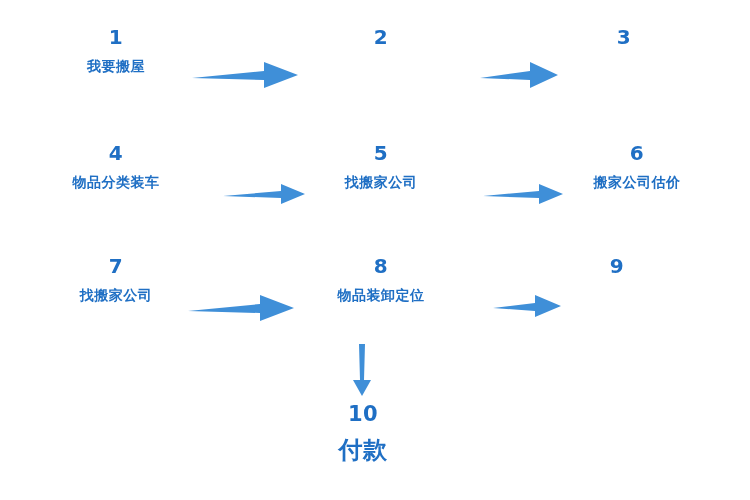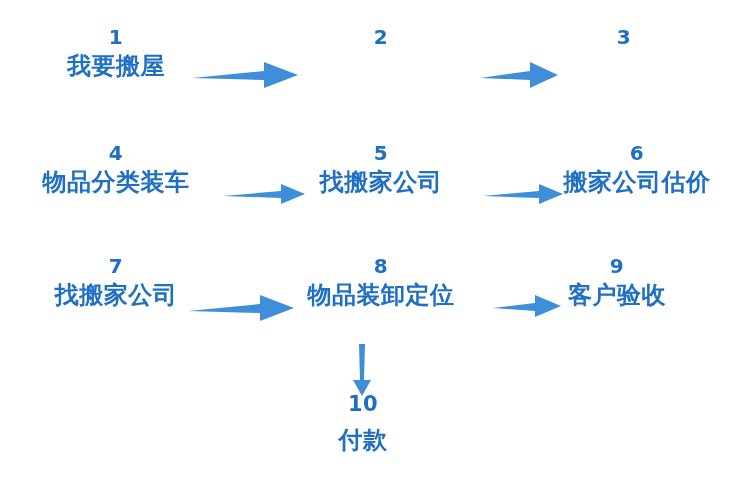--- a/index.html
+++ b/index.html
@@ -30,21 +30,21 @@
     transform: translateX(-50%);
   }
   .step-number {
     font-size: 20px;
     font-weight: bold;
     line-height: 26px;
     letter-spacing: 0.5px;
     color: #1f6fc4;
   }
   .step-label {
-    font-size: 24px;
+    font-size: 14px;
     font-weight: bold;
     line-height: 32px;
     letter-spacing: 0.5px;
     color: #1f6fc4;
   }
 
   
   .step.final .step-number {
     font-size: 21px;
     line-height: 28px;
@@ -135,27 +135,26 @@
   </div>
 
   <div class="arrow" style="left:491px; top:291px;">
     <svg width="72" height="30" viewBox="0 0 72 30" aria-hidden="true">
       <path d="M2,17 L44,12 L44,4 L70,15 L44,26 L44,20 Z" fill="#3f8fd8"></path>
     </svg>
   </div>
 
   <div class="step" style="left:617px; top:253px;">
     <div class="step-number">9</div>
-    <div class="step-label">客户验收</div>
   </div>
 
   <div class="arrow" style="left:347px; top:342px;">
     <svg width="30" height="56" viewBox="0 0 30 56" aria-hidden="true">
       <path d="M12,2 L18,2 L17,38 L24,38 L15,54 L6,38 L13,38 Z" fill="#3f8fd8"></path>
     </svg>
   </div>
 
-  <div class="step final" style="left:363px; top:390px;">
+  <div class="step final" style="left:363px; top:400px;">
     <div class="step-number">10</div>
     <div class="step-label">付款</div>
   </div>
 
 </div>
 
 </body></html>

